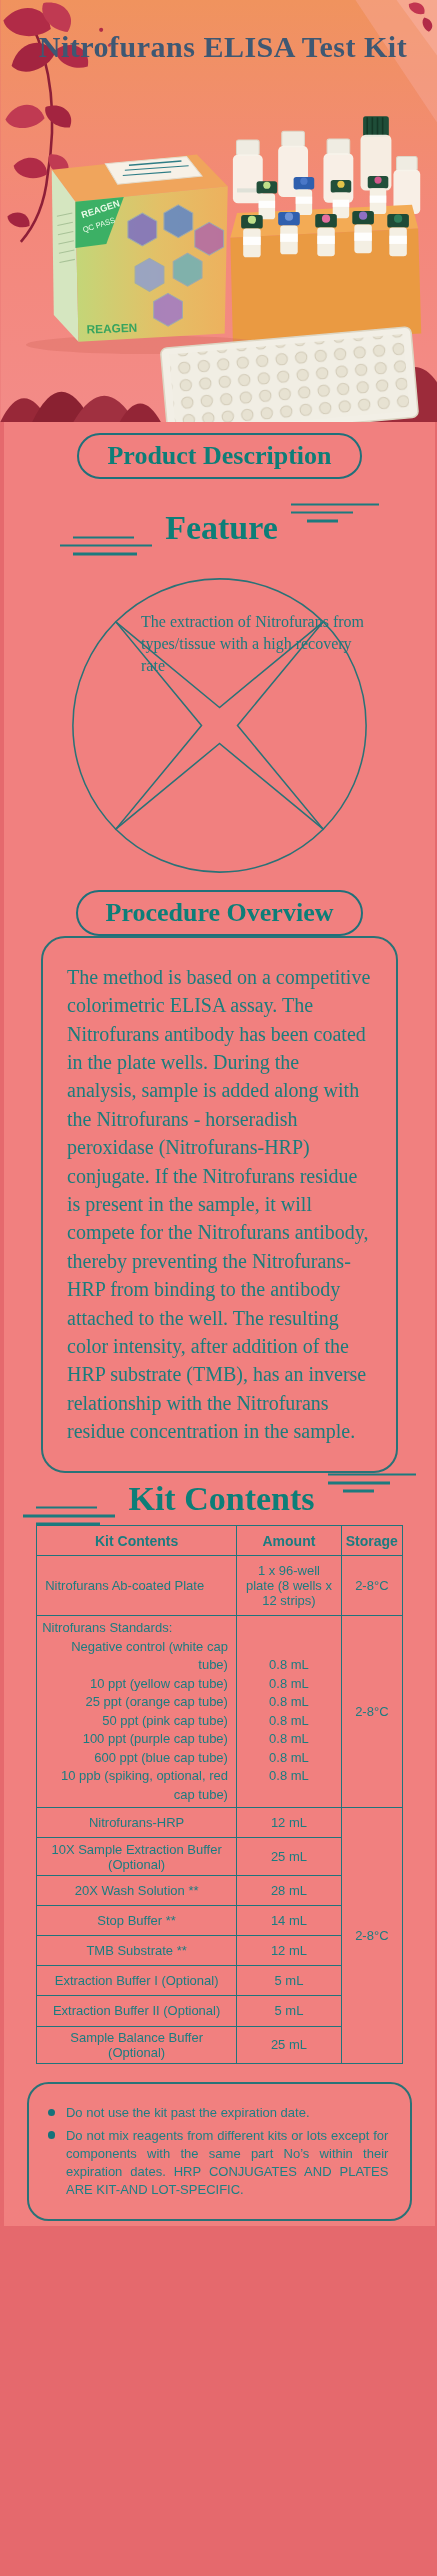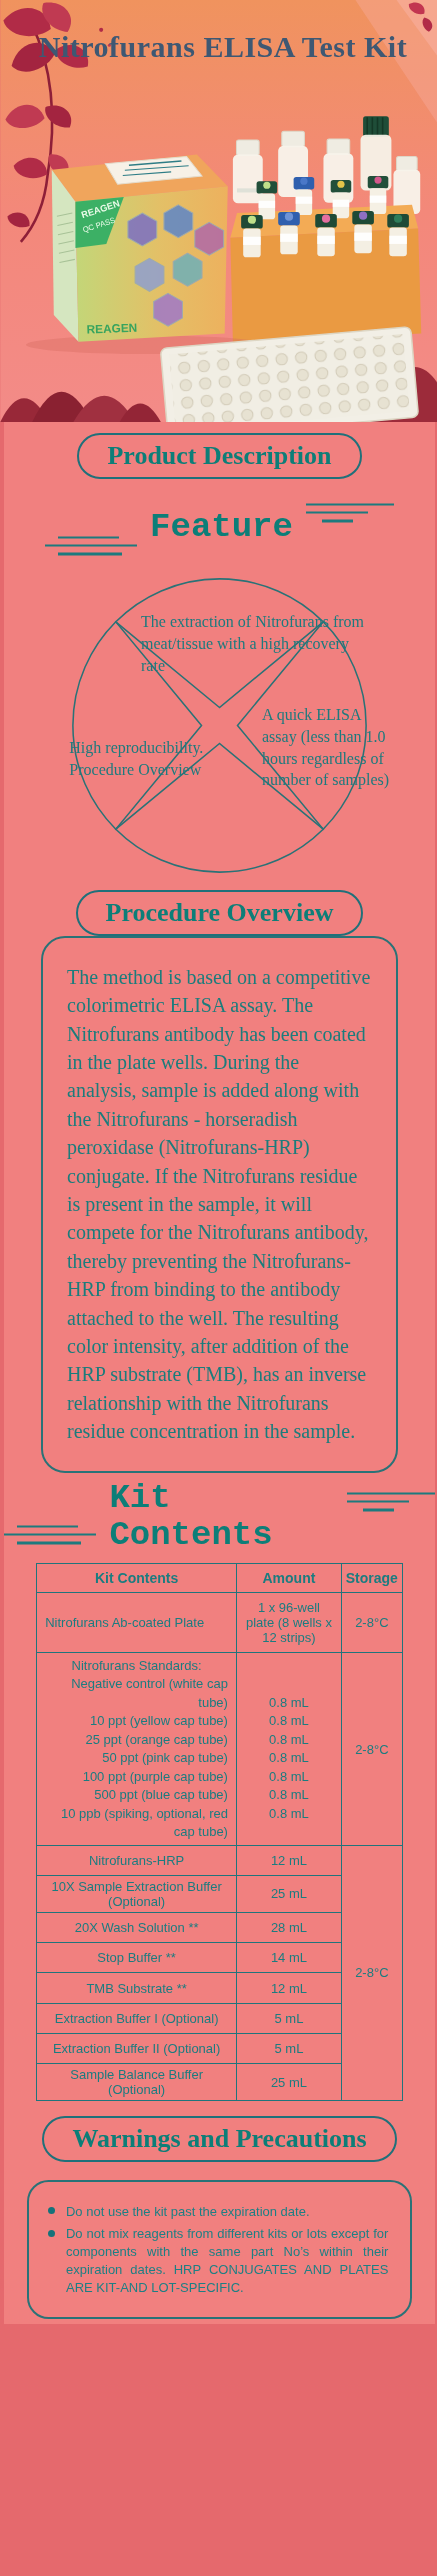--- a/index.html
+++ b/index.html
@@ -13,21 +13,21 @@
   .content{background:#f1807f;border-left:4.1px solid #e5696d;border-right:3.1px solid #e5696d;
     padding:3.1px 0 5.2px 0;color:#177c7c;}
   .pill-heading{width:fit-content;margin:0 auto;border:2.1px solid #20707a;border-radius:41px;
     padding:6.2px 28px;font-size:26px;font-weight:bold;color:#0d7e78;text-align:center;}
   .m-top-42{margin-top:8px;} .m-top-120{margin-top:62px;} .m-top-60{margin-top:31px;}
   .text-box{box-sizing:border-box;width:357px;margin:0 auto;border:2.1px solid #2a7277;border-radius:24px;
     padding:25px 24px;font-size:20px;line-height:1.45;color:#1b7c7c;}
   .text-box.loose{line-height:1.42;}
   
   .fancy{display:flex;align-items:center;justify-content:center;gap:13.4px;margin-top:30px;}
-  .fancy .txt{font-size:34px;font-weight:bold;color:#0d7e78;line-height:1.1;font-family:Liberation Mono, monospace;}
+  .fancy .txt{font-size:34px;font-weight:bold;color:#0d7e78;line-height:1.1;}
   .orn{display:flex;flex-direction:column;gap:5.7px;}
   .orn i{display:block;height:2.6px;background:#1d7a7e;}
   .orn-left{transform:translateY(17.5px);align-items:flex-start;}
   .orn-right{transform:translateY(-15.5px);align-items:flex-start;}
   .orn-left i:nth-child(1){width:61px;margin-left:13.4px;}
   .orn-left i:nth-child(2){width:92px;}
   .orn-left i:nth-child(3){width:64px;margin-left:13.4px;}
   .orn-right i:nth-child(1){width:88px;}
   .orn-right i:nth-child(2){width:62px;}
   .orn-right i:nth-child(3){width:31px;margin-left:15.5px;}
@@ -39,21 +39,21 @@
   .wedge-left{left:9.3px;top:171px;width:149px;}
   .wedge-right{left:202px;top:138px;width:129px;}
   
   .kit-table{width:367px;margin:8.2px auto 0 auto;border-collapse:collapse;
     font-family:"Liberation Sans","DejaVu Sans",sans-serif;font-size:13px;color:#1b7c80;}
   .kit-table th,.kit-table td{border:1.5px solid #20747c;padding:3.1px 5.2px;}
   .kit-table th{font-size:14px;font-weight:bold;padding:6.2px 4.1px;text-align:center;}
   .kit-table td{text-align:center;}
   .kit-table td.left{text-align:left;padding-left:8.2px;}
   .kit-table .plate-row td{padding-top:7.2px;padding-bottom:7.2px;}
-  .std-label{text-align:center;line-height:18.5px;}
+  .std-label{text-align:left;line-height:18.5px;}
   .std-item{text-align:right;padding-right:3.1px;line-height:18.5px;}
   .std-amt,.std-spacer{line-height:18.5px;height:18.5px;}
   .reagent-row td{height:23px;}
   
   .warn-box{box-sizing:border-box;width:385px;margin:18.5px auto 0 auto;border:2.1px solid #2a7277;
     border-radius:21.6px;padding:15.5px 21.6px 15.5px 18.5px;
     font-family:"Liberation Sans","DejaVu Sans",sans-serif;font-size:13px;color:#1d7f84;}
   .warn-box ul{list-style:none;margin:0;padding:0;}
   .warn-box li{display:flex;gap:11.3px;margin:4.6px 0;text-align:justify;line-height:1.38;}
   .warn-box .dot{flex:0 0 7.2px;width:7.2px;height:7.2px;border-radius:50%;background:#16727a;margin-top:4.6px;}
@@ -277,23 +277,21 @@
       </div>
       <div class="feature-wrap">
         <svg viewBox="0 0 620 620" width="319" height="319" aria-hidden="true">
           <g fill="none" stroke="#2a7277" stroke-width="3">
             <path d="M310,275 L108.5,108.5 A285,285 0 0 1 511.5,108.5 Z"></path>
             <path d="M275,310 L108.5,108.5 A285,285 0 0 0 108.5,511.5 Z"></path>
             <path d="M345,310 L511.5,108.5 A285,285 0 0 1 511.5,511.5 Z"></path>
             <path d="M310,345 L108.5,511.5 A285,285 0 0 0 511.5,511.5 Z"></path>
           </g>
         </svg>
-        <div class="wedge-text wedge-top">The extraction of Nitrofurans from meat/tissue with a high recovery rate</div>
-        <div class="wedge-text wedge-left">High reproducibility. Procedure Overview</div>
-        <div class="wedge-text wedge-right">A quick ELISA assay (less than 1.0 hours regardless of number of samples)</div>
+        <div class="wedge-text wedge-top">The extraction of Nitrofurans from types/tissue with a high recovery rate</div>
       </div>
     </section>
 
     <section>
       <div class="pill-heading" style="margin-top:4.1px;">Procedure Overview</div>
       <div class="text-box loose m-top-60" style="line-height:1.42;">The method is based on a competitive colorimetric ELISA assay. The Nitrofurans antibody has been coated in the plate wells. During the analysis, sample is added along with the Nitrofurans - horseradish peroxidase (Nitrofurans-HRP) conjugate. If the Nitrofurans residue is present in the sample, it will compete for the Nitrofurans antibody, thereby preventing the Nitrofurans-HRP from binding to the antibody attached to the well. The resulting color intensity, after addition of the HRP substrate (TMB), has an inverse relationship with the Nitrofurans residue concentration in the sample.</div>
     </section>
 
     <section>
       <div class="fancy" style="margin-top:7.2px;">
@@ -329,21 +327,21 @@
             <td>2-8°C</td>
           </tr>
           <tr>
             <td>
               <div class="std-label">Nitrofurans Standards:</div>
               <div class="std-item">Negative control (white cap tube)</div>
               <div class="std-item">10 ppt (yellow cap tube)</div>
               <div class="std-item">25 ppt (orange cap tube)</div>
               <div class="std-item">50 ppt (pink cap tube)</div>
               <div class="std-item">100 ppt (purple cap tube)</div>
-              <div class="std-item">500 ppt (blue cap tube)</div>
+              <div class="std-item">600 ppt (blue cap tube)</div>
               <div class="std-item">10 ppb (spiking, optional, red cap tube)</div>
             </td>
             <td>
               <div class="std-spacer"></div>
               <div class="std-amt">0.8 mL</div>
               <div class="std-amt">0.8 mL</div>
               <div class="std-amt">0.8 mL</div>
               <div class="std-amt">0.8 mL</div>
               <div class="std-amt">0.8 mL</div>
               <div class="std-amt">0.8 mL</div>
@@ -382,21 +380,20 @@
           </tr>
           <tr class="reagent-row">
             <td>Sample Balance Buffer (Optional)</td>
             <td>25 mL</td>
           </tr>
         </tbody>
       </table>
     </section>
 
     <section>
-      <div class="pill-heading" style="margin-top:14.4px;">Warnings and Precautions</div>
       <div class="warn-box">
         <ul>
           <li>
               <span class="dot"></span>
               <span class="li-text">Do not use the kit past the expiration date.</span>
             </li>
           <li>
               <span class="dot"></span>
               <span class="li-text">Do not mix reagents from different kits or lots except for components with the same part No’s within their expiration dates. HRP CONJUGATES AND PLATES ARE KIT-AND LOT-SPECIFIC.</span>
             </li>

